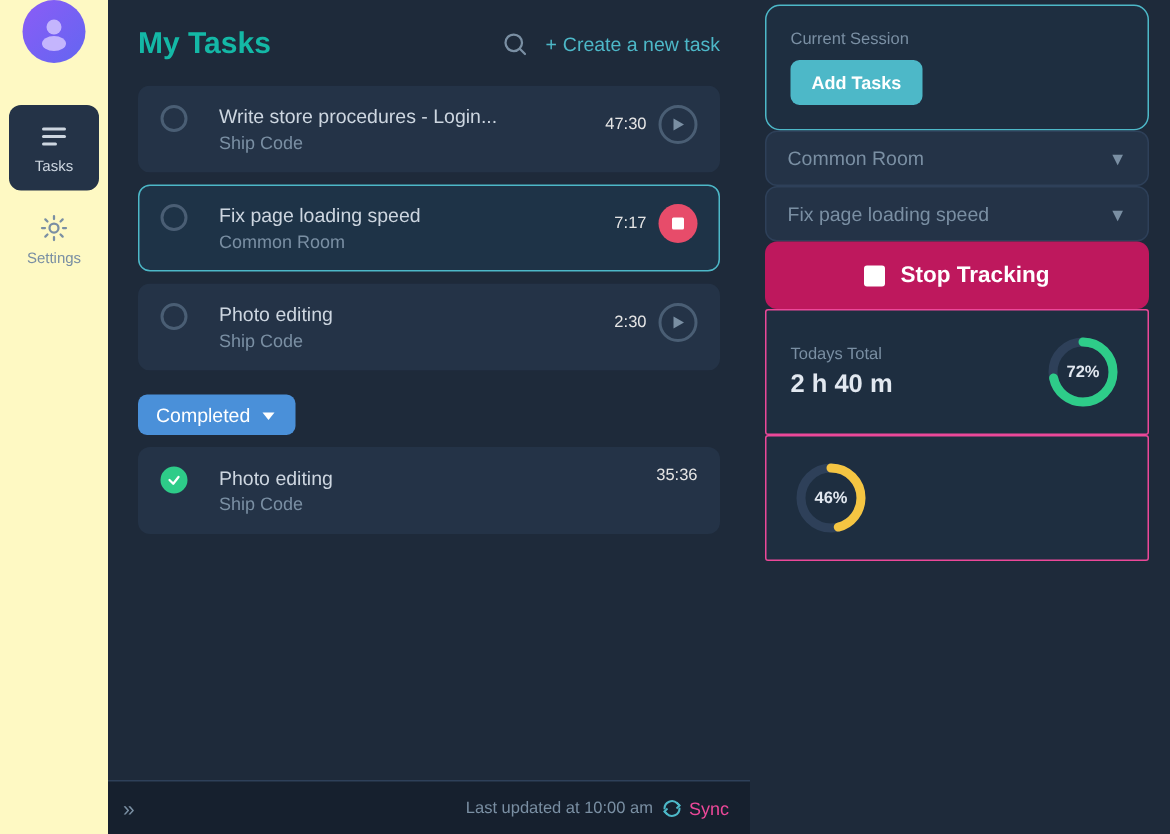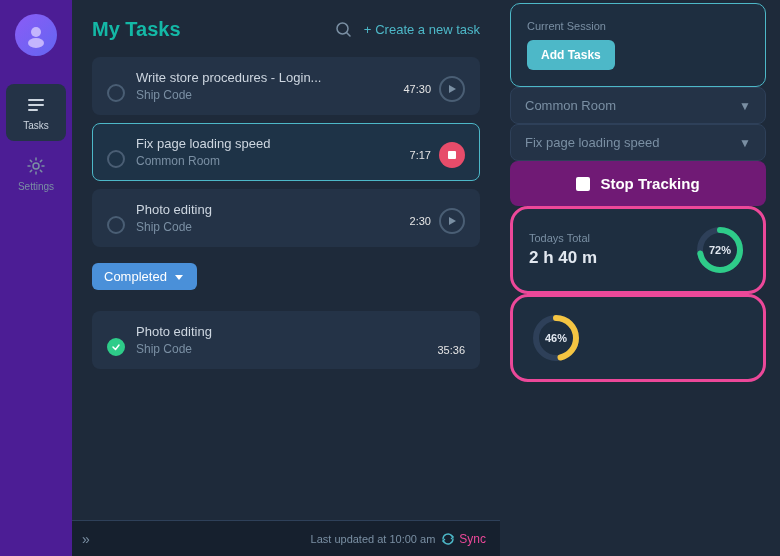--- a/index.html
+++ b/index.html
@@ -9,25 +9,24 @@
       background: #1e2a3a;
       font-family: 'Segoe UI', Arial, sans-serif;
       color: #cdd6e0;
       overflow: hidden;
       display: flex;
     }
 
     
     .sidebar {
       width: 72px;
-      background: #4c1d95;
+      background: #fef9c3;
       display: flex;
       flex-direction: column;
       align-items: center;
-      padding-top: 14px;
       flex-shrink: 0;
     }
     .sidebar-avatar {
       width: 42px;
       height: 42px;
       border-radius: 50%;
       background: linear-gradient(135deg, #8b5cf6, #6366f1);
       display: flex; align-items: center; justify-content: center;
       margin-bottom: 28px;
       overflow: hidden;
@@ -103,22 +102,22 @@
       flex-direction: column;
       gap: 8px;
       overflow-y: auto;
     }
 
     .task-card {
       background: #243347;
       border-radius: 8px;
       padding: 12px 14px;
       display: flex;
-      align-items: flex-end;
-      gap: 11px;
+      align-items: flex-start;
+      gap: 21px;
       border: 1px solid transparent;
     }
     .task-card.active-task {
       border-color: #4db8c8;
       background: #1e3347;
     }
 
     .task-radio {
       width: 18px;
       height: 18px;
@@ -180,21 +179,21 @@
     }
     .completed-toggle {
       background: #4a90d9;
       border: none;
       border-radius: 6px;
       padding: 6px 12px;
       color: #fff;
       font-size: 13px;
       cursor: pointer;
       display: flex; align-items: center; gap: 6px;
-      margin-bottom: 21px;
+      margin-bottom: 8px;
     }
 
     
     .right-panel {
       width: 280px;
       display: flex;
       flex-direction: column;
       padding: 3px 14px 10px 10px;
       flex-shrink: 0;
     }
@@ -245,21 +244,21 @@
     .dropdown-label {
       font-size: 13px;
       color: #7a8fa3;
     }
     .dropdown-arrow {
       color: #7a8fa3;
       font-size: 12px;
     }
 
     .stop-tracking-btn {
-      background: #701a75;
+      background: #be185d;
       border: none;
       border-radius: 8px;
       padding: 14px;
       color: #fff;
       font-size: 15px;
       font-weight: 600;
       cursor: pointer;
       display: flex;
       align-items: center;
       justify-content: center;
@@ -269,22 +268,22 @@
     .stop-icon {
       width: 14px;
       height: 14px;
       background: #fff;
       border-radius: 2px;
     }
 
     
     .stats-card {
       background: #1e2e40;
-      border: 3px solid #ec4899;
-      border-radius: 18px;
+      border: 1px solid #ec4899;
+      border-radius: 2px;
       padding: 14px 16px;
       display: flex;
       align-items: center;
       justify-content: space-between;
     }
     .stats-info .stats-title {
       font-size: 11px;
       color: #7a8fa3;
       margin-bottom: 4px;
     }

